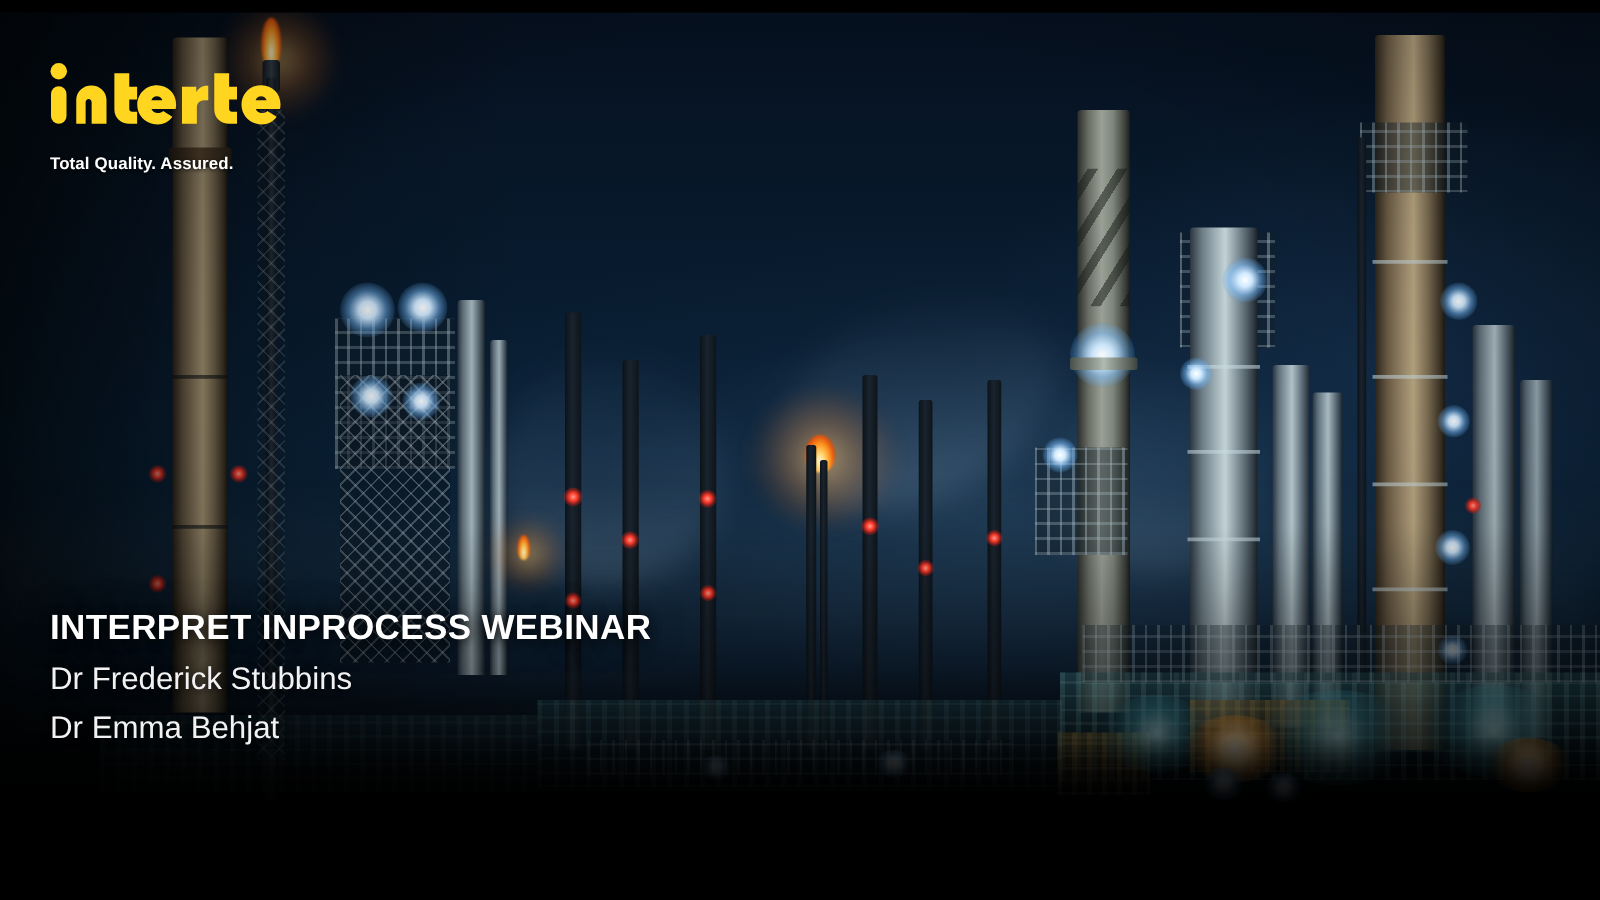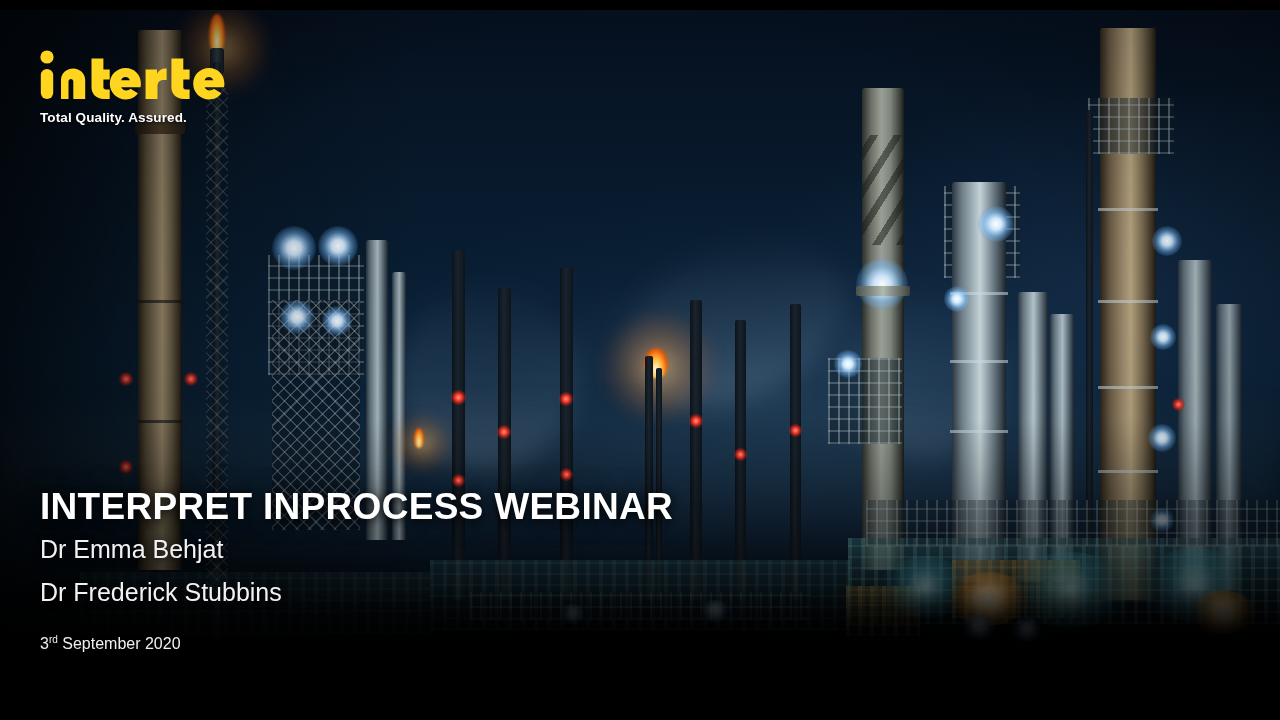--- a/index.html
+++ b/index.html
@@ -153,29 +153,29 @@
   .leftfade {
     position:absolute; left:0; top:0; width:420px; height:720px; pointer-events:none;
     background:linear-gradient(90deg, rgba(0,0,0,0.62) 0%, rgba(0,0,0,0.28) 38%, rgba(0,0,0,0) 100%);
   }
 
   
   #logo { position:absolute; left:38px; top:48px; z-index:40; }
   .logo-word { display:block; line-height:1; }
   .logo-svg { display:block; }
   .logo-tag {
-    margin-top:10px; margin-left:2px;
+    margin-top:23px; margin-left:2px;
     font-size:13.5px; font-weight:bold; color:#ffffff; letter-spacing:0.1px;
     text-shadow:0 1px 3px rgba(0,0,0,0.85);
   }
 
   
   #titleblock { position:absolute; left:40px; top:487px; z-index:40; width:1100px; }
   .t-main {
-    font-size:37px; font-weight:bold; color:#ffffff;
+    font-size:28px; font-weight:bold; color:#ffffff;
     letter-spacing:0.3px; line-height:1.08; white-space:nowrap;
     text-shadow:0 2px 9px rgba(0,0,0,0.80), 0 0 26px rgba(0,0,0,0.55);
   }
   .t-sub {
     margin-top:15px;
     font-size:31px; font-weight:bold; color:#F2C318;
     letter-spacing:-0.1px; line-height:1.1; white-space:nowrap;
     text-shadow:0 2px 9px rgba(0,0,0,0.80), 0 0 22px rgba(0,0,0,0.5);
   }
   .t-name {
@@ -331,20 +331,19 @@
           <path d="M180.2 39.2h-13.6c.8 2 2.7 3.2 5 3.2 1.8 0 3.3-.6 4.3-1.7l7.4 4.6c-2.6 3.9-6.9 6.2-11.9 6.2-9.1 0-16.2-6.9-16.2-15.7s7-15.7 15.9-15.7c8.7 0 15.3 6.6 15.3 15.3 0 1.4-.1 2.6-.4 3.8zm-13.7-7h8.8c-.7-2.1-2.4-3.3-4.4-3.3-2.1 0-3.7 1.2-4.4 3.3z"></path>
           <path d="M195.6 51h-13.1l-8.6-12.2 8.2-11.5h12.9l-9.6 11.5z" opacity="0"></path>
         </g>
       </svg>
     </span>
     <div class="logo-tag">Total Quality. Assured.</div>
   </div>
 
   <div id="titleblock">
     <div class="t-main">INTERPRET INPROCESS WEBINAR</div>
+    <div class="t-name first">Dr Frederick Stubbins</div>
     <div class="t-name">Dr Emma Behjat</div>
-    <div class="t-name first">Dr Frederick Stubbins</div>
-    <div class="t-date"><span>3</span><sup>rd</sup><span> September 2020</span></div>
   </div>
 
   <div class="bar-top"></div>
   <div class="bar-bottom"></div>
 </div>
 
 </body></html>

